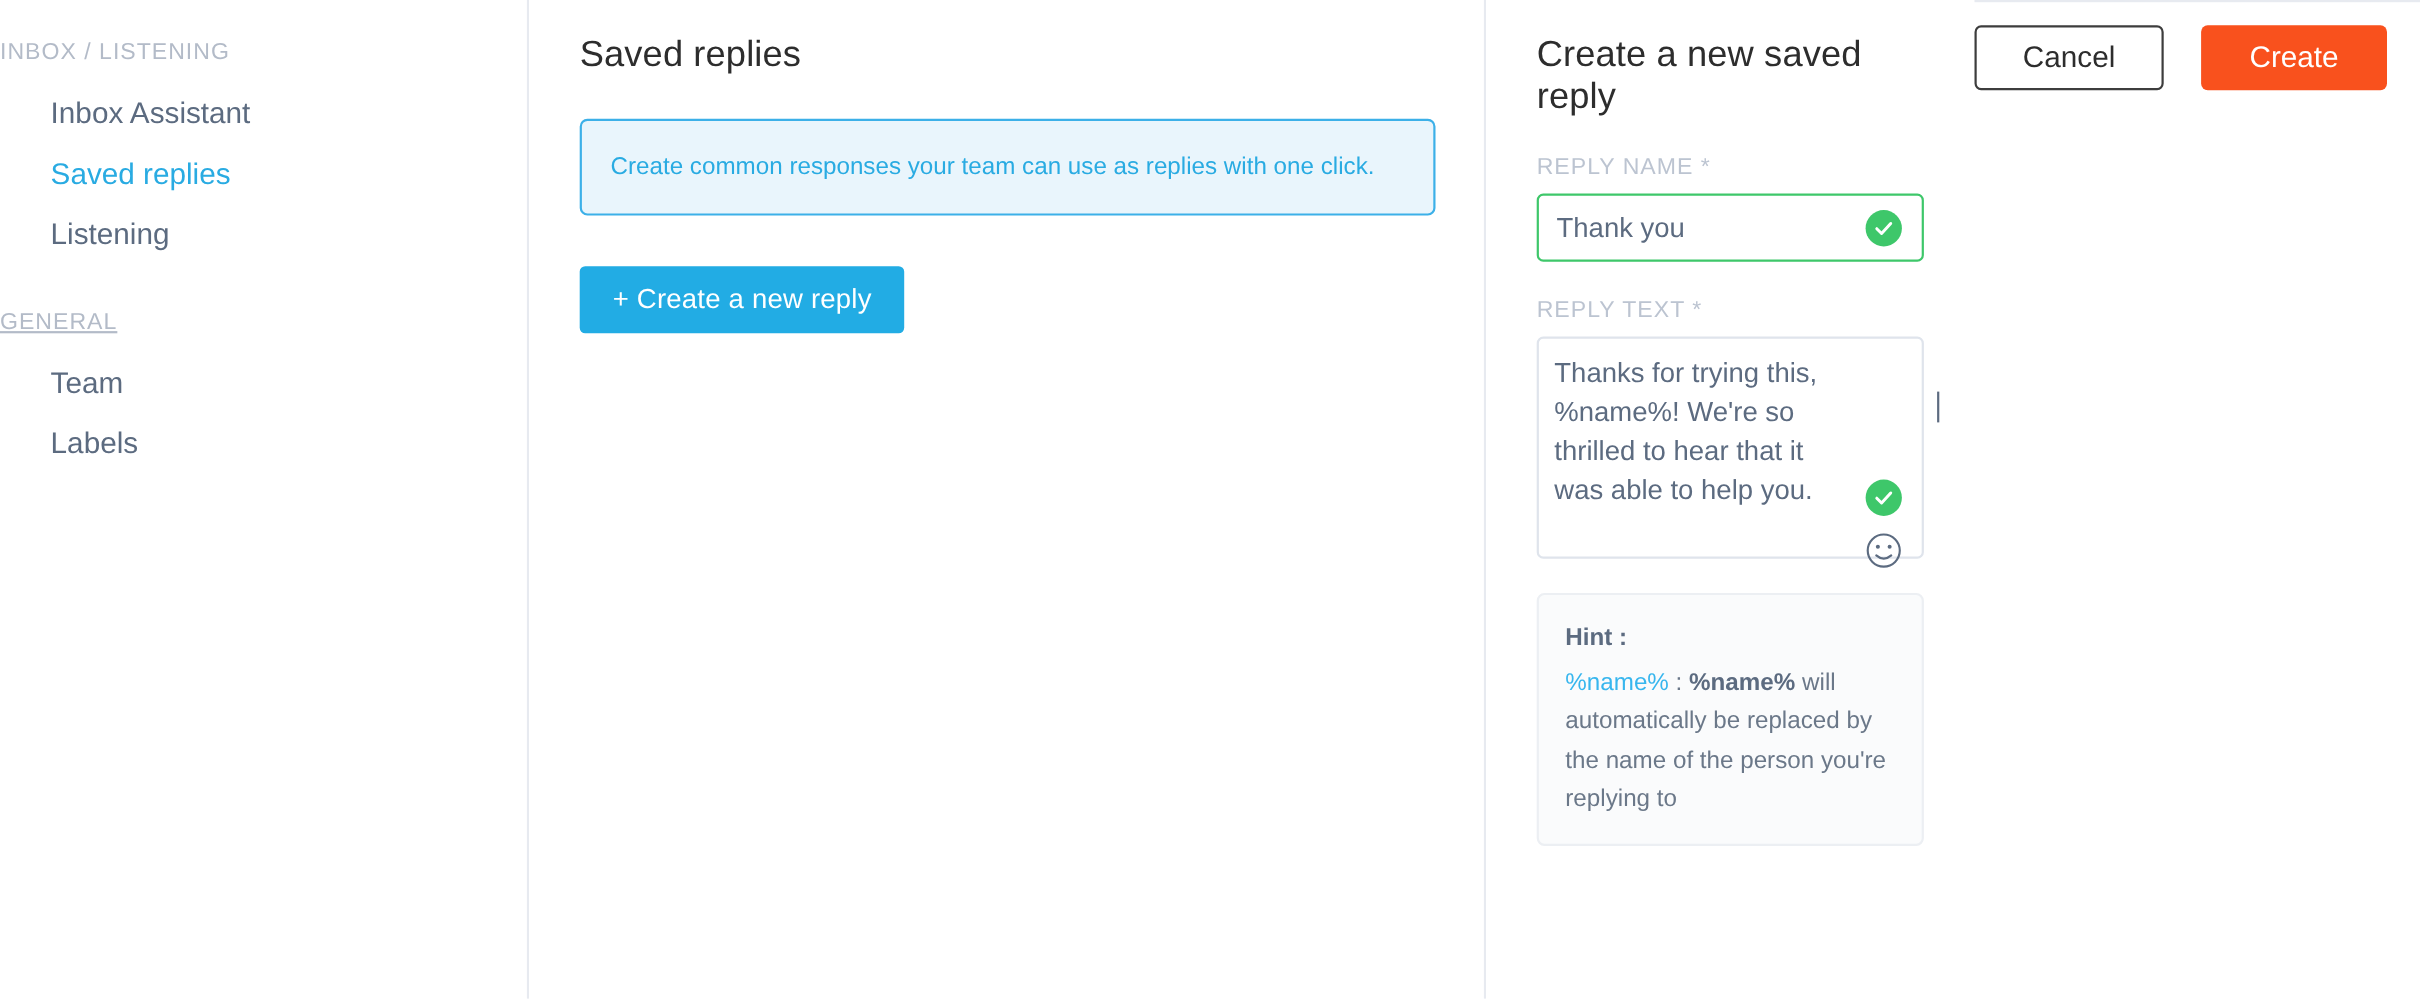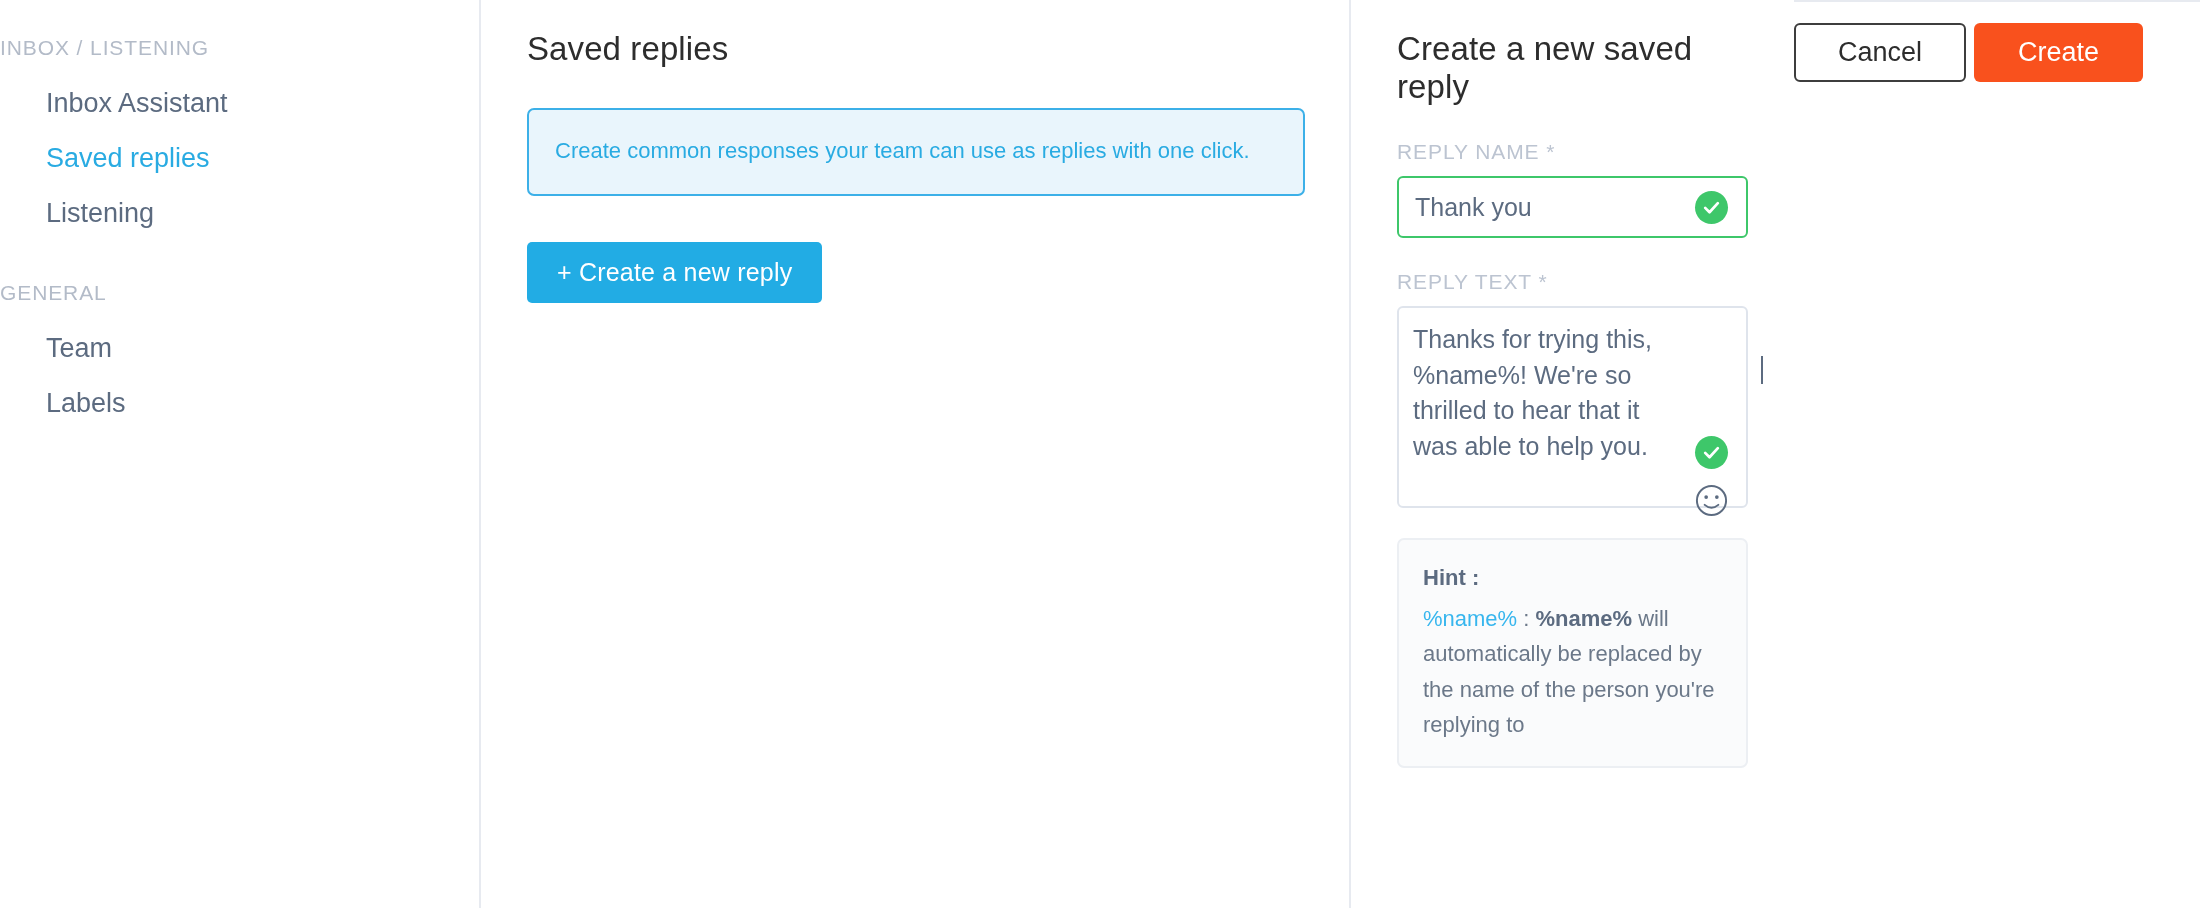--- a/index.html
+++ b/index.html
@@ -27,21 +27,21 @@
     padding-top: 36px;
   }
   .side-section-title {
     font-size: 21px;
     letter-spacing: 0.9px;
     color: #b3bbc8;
     font-weight: 400;
     padding-left: 0px;
     margin-bottom: 16px;
   }
-  .side-section-title.general { margin-top: 40px; }
+  .side-section-title.general { margin-top: 40px; text-decoration: underline; }
   .side-item {
     font-size: 27px;
     color: #5c6b80;
     padding: 12px 0 12px 46px;
     cursor: pointer;
     line-height: 1.15;
   }
   .side-item.active { color: #29abe2; }
 
   
@@ -184,42 +184,43 @@
   .hint-token { color: #37b6ee; }
   .hint-strong { font-weight: bold; color: #5c6b80; }
 
   
   .right-footer {
     flex: 0 0 auto;
     border-top: 2px solid #e7eaf0;
     height: 102px;
     display: flex;
     align-items: center;
-    padding-right: 57px;
-    gap: 8px;
+    padding-right: 30px;
+    gap: 22px;
   }
   .btn-cancel {
     background: #ffffff;
     border: 2px solid #3d3d3d;
     border-radius: 6px;
     color: #2d2d2d;
     font-size: 27px;
     font-family: "Liberation Sans", sans-serif;
     padding: 12px 42px;
     cursor: pointer;
   }
   .btn-create {
     background: #f9511d;
     border: none;
     border-radius: 6px;
     color: #ffffff;
     font-size: 27px;
     font-family: "Liberation Sans", sans-serif;
     padding: 14px 44px;
     cursor: pointer;
+    margin-left: 12px;
   }
 </style>
 </head>
 <body>
 
 <div class="app">
 
   <nav class="sidebar">
     <div class="side-section-title">INBOX / LISTENING</div>
 

